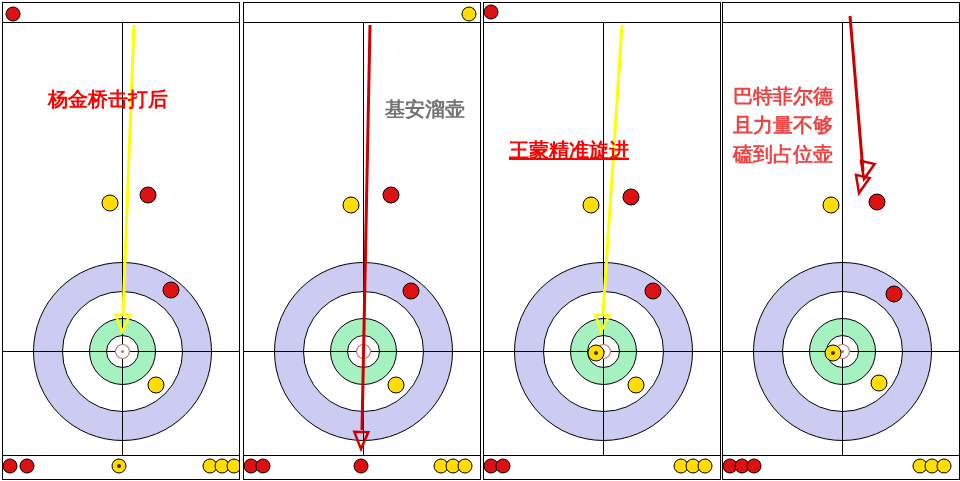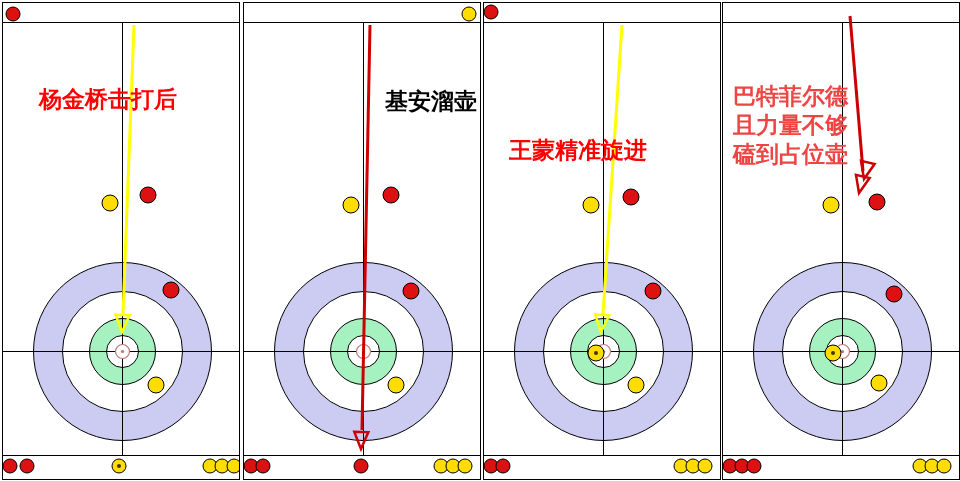--- a/index.html
+++ b/index.html
@@ -4,21 +4,21 @@
 <style>
   html,body{margin:0;padding:0;background:#ffffff;}
   #board{position:relative;width:960px;height:481px;background:#ffffff;overflow:hidden;
          font-family:"Liberation Sans","DejaVu Sans",sans-serif;}
   .panel{position:absolute;top:2px;width:236px;height:476px;border:1px solid #000;background:#ffffff;}
   .panel[data-name="sheet-1"]{left:2px;}
   .panel[data-name="sheet-2"]{left:243px;}
   .panel[data-name="sheet-3"]{left:483px;}
   .panel[data-name="sheet-4"]{left:722px;}
   .panel svg{position:absolute;left:0;top:0;display:block;}
-  .annotation{position:absolute;font-weight:bold;font-size:23px;line-height:29px;white-space:nowrap;}
+  .annotation{position:absolute;font-weight:bold;font-size:20px;line-height:29px;white-space:nowrap;}
 </style>
 </head>
 <body>
 
 <div id="board" data-name="curling-strategy-board">
   <div class="panel" data-name="sheet-1">
       <svg width="236" height="476" viewBox="0 0 236 476" data-name="sheet-canvas">
         <circle cx="119.5" cy="348.5" r="89" fill="#ccccf2" stroke="#000000" stroke-width="1" data-name="house-twelve-foot-ring"></circle>
         <circle cx="119.5" cy="348.5" r="60" fill="#ffffff" stroke="#000000" stroke-width="1" data-name="house-eight-foot-ring"></circle>
         <circle cx="119.5" cy="348.5" r="33" fill="#a5f2c0" stroke="#000000" stroke-width="1" data-name="house-four-foot-ring"></circle>
@@ -67,21 +67,21 @@
         <circle cx="152" cy="382" r="8" fill="#ffdd00" stroke="#000000" stroke-width="1" data-name="yellow-stone"></circle>
         <circle cx="7" cy="463" r="7" fill="#dd1111" stroke="#000000" stroke-width="1" data-name="red-stone"></circle>
         <circle cx="19" cy="463" r="7" fill="#dd1111" stroke="#000000" stroke-width="1" data-name="red-stone"></circle>
         <circle cx="117" cy="463" r="7" fill="#dd1111" stroke="#000000" stroke-width="1" data-name="red-stone"></circle>
         <circle cx="197" cy="463" r="7" fill="#ffdd00" stroke="#000000" stroke-width="1" data-name="yellow-stone"></circle>
         <circle cx="209" cy="463" r="7" fill="#ffdd00" stroke="#000000" stroke-width="1" data-name="yellow-stone"></circle>
         <circle cx="221" cy="463" r="7" fill="#ffdd00" stroke="#000000" stroke-width="1" data-name="yellow-stone"></circle>
         <line x1="126" y1="22" x2="118" y2="427" stroke="#cc0000" stroke-width="3" data-name="shot-arrow-line"></line>
         <polygon points="117.0,446.0 110.3,428.9 124.3,429.1" fill="none" stroke="#cc0000" stroke-width="2.5" data-name="shot-arrow-head"></polygon>
       </svg>
-      <div class="annotation" data-name="annotation-text" style="left: 141px; top: 84px; text-align: left; color: #000000;">
+      <div class="annotation" data-name="annotation-text" style="left: 141px; top: 92px; text-align: left; color: #737373;">
         <div data-name="annotation-line">基安溜壶</div>
       </div>
     </div>
   <div class="panel" data-name="sheet-3">
       <svg width="236" height="476" viewBox="0 0 236 476" data-name="sheet-canvas">
         <circle cx="119.5" cy="348.5" r="89" fill="#ccccf2" stroke="#000000" stroke-width="1" data-name="house-twelve-foot-ring"></circle>
         <circle cx="119.5" cy="348.5" r="60" fill="#ffffff" stroke="#000000" stroke-width="1" data-name="house-eight-foot-ring"></circle>
         <circle cx="119.5" cy="348.5" r="33" fill="#a5f2c0" stroke="#000000" stroke-width="1" data-name="house-four-foot-ring"></circle>
         <circle cx="119.5" cy="348.5" r="16" fill="#ffffff" stroke="#000000" stroke-width="1" data-name="house-center-ring"></circle>
         <line x1="0" y1="19.5" x2="236" y2="19.5" stroke="#000000" data-name="hog-line"></line>
@@ -98,21 +98,21 @@
         <circle cx="112" cy="350" r="8" fill="#ffdd00" stroke="#000000" stroke-width="1" data-name="yellow-stone"></circle>
         <circle cx="112" cy="350" r="2" fill="#443300" data-name="stone-marker-dot"></circle>
         <circle cx="7" cy="463" r="7" fill="#dd1111" stroke="#000000" stroke-width="1" data-name="red-stone"></circle>
         <circle cx="19" cy="463" r="7" fill="#dd1111" stroke="#000000" stroke-width="1" data-name="red-stone"></circle>
         <circle cx="197" cy="463" r="7" fill="#ffdd00" stroke="#000000" stroke-width="1" data-name="yellow-stone"></circle>
         <circle cx="209" cy="463" r="7" fill="#ffdd00" stroke="#000000" stroke-width="1" data-name="yellow-stone"></circle>
         <circle cx="221" cy="463" r="7" fill="#ffdd00" stroke="#000000" stroke-width="1" data-name="yellow-stone"></circle>
         <line x1="138" y1="22" x2="119" y2="311" stroke="#ffff00" stroke-width="3" data-name="shot-arrow-line"></line>
         <polygon points="117.0,329.0 111.2,311.6 125.2,312.5" fill="none" stroke="#ffff00" stroke-width="2.5" data-name="shot-arrow-head"></polygon>
       </svg>
-      <div class="annotation" data-name="annotation-text" style="left: 25px; top: 133px; text-align: left; color: rgb(255, 0, 0);">
+      <div class="annotation" data-name="annotation-text" style="left: 25px; top: 133px; text-align: left; color: rgb(255, 0, 0); text-decoration: underline;">
         <div data-name="annotation-line">王蒙精准旋进</div>
       </div>
     </div>
   <div class="panel" data-name="sheet-4">
       <svg width="236" height="476" viewBox="0 0 236 476" data-name="sheet-canvas">
         <circle cx="119.5" cy="348.5" r="89" fill="#ccccf2" stroke="#000000" stroke-width="1" data-name="house-twelve-foot-ring"></circle>
         <circle cx="119.5" cy="348.5" r="60" fill="#ffffff" stroke="#000000" stroke-width="1" data-name="house-eight-foot-ring"></circle>
         <circle cx="119.5" cy="348.5" r="33" fill="#a5f2c0" stroke="#000000" stroke-width="1" data-name="house-four-foot-ring"></circle>
         <circle cx="119.5" cy="348.5" r="16" fill="#ffffff" stroke="#000000" stroke-width="1" data-name="house-center-ring"></circle>
         <line x1="0" y1="19.5" x2="236" y2="19.5" stroke="#000000" data-name="hog-line"></line>

